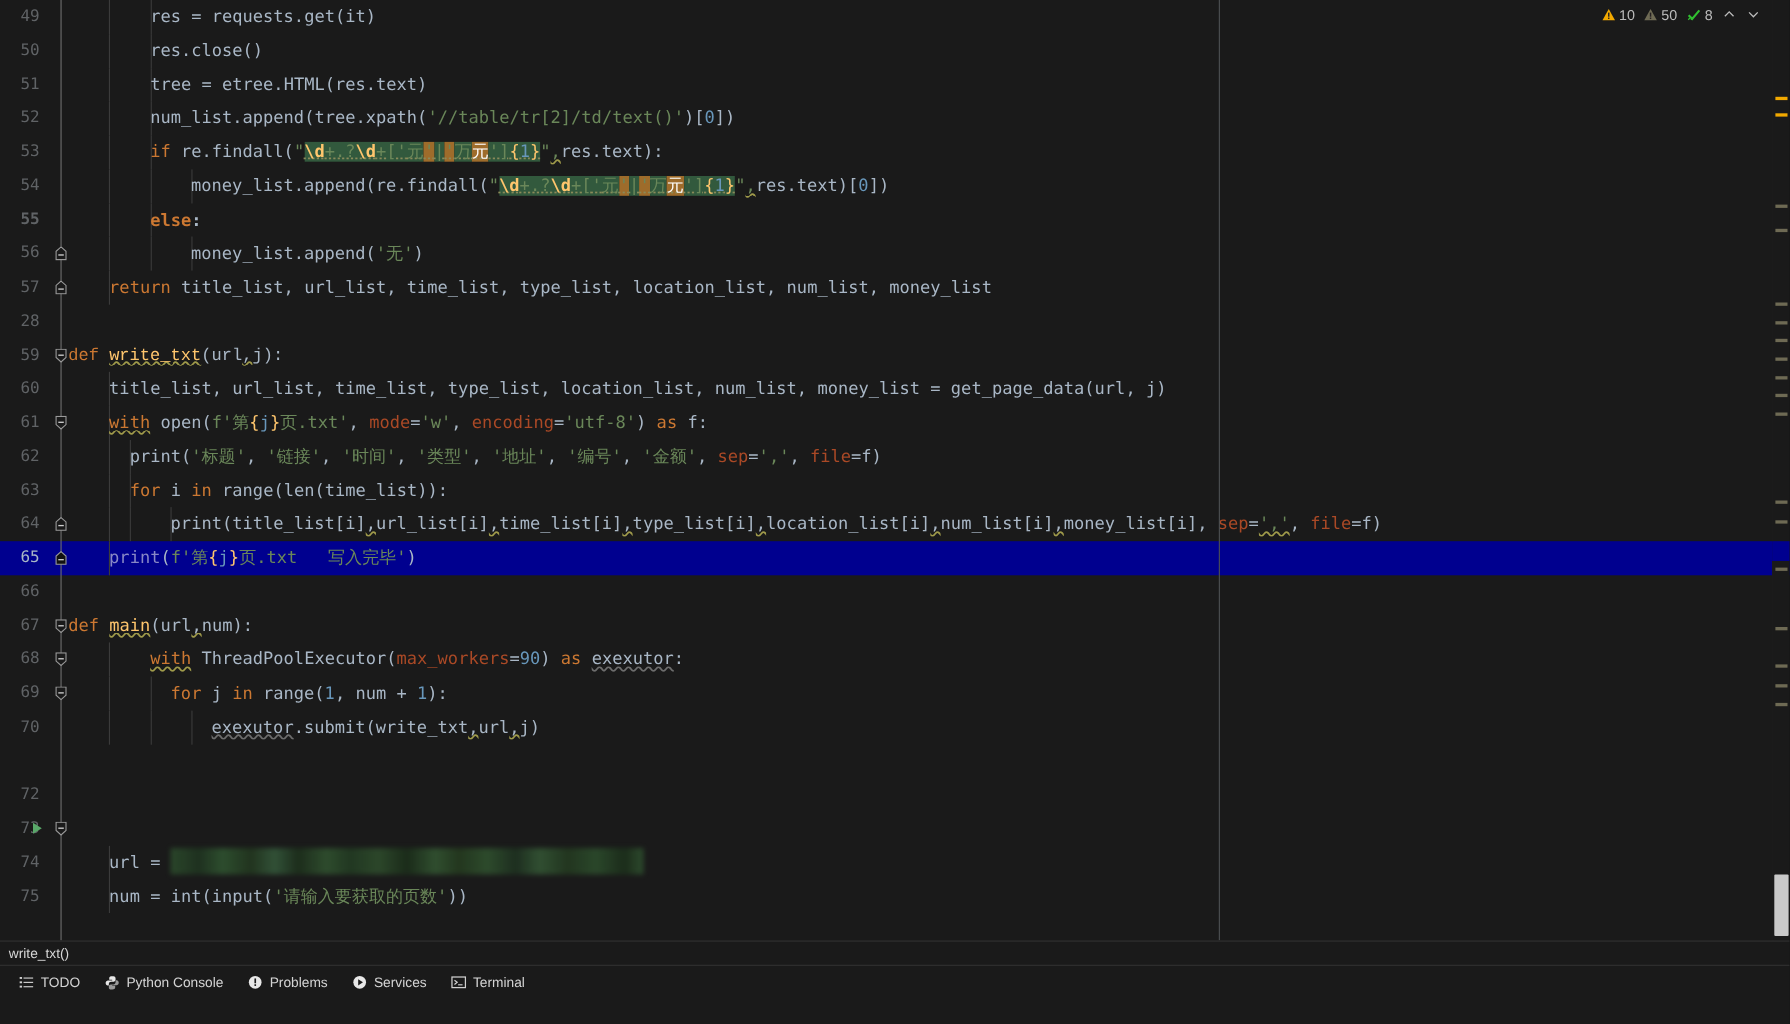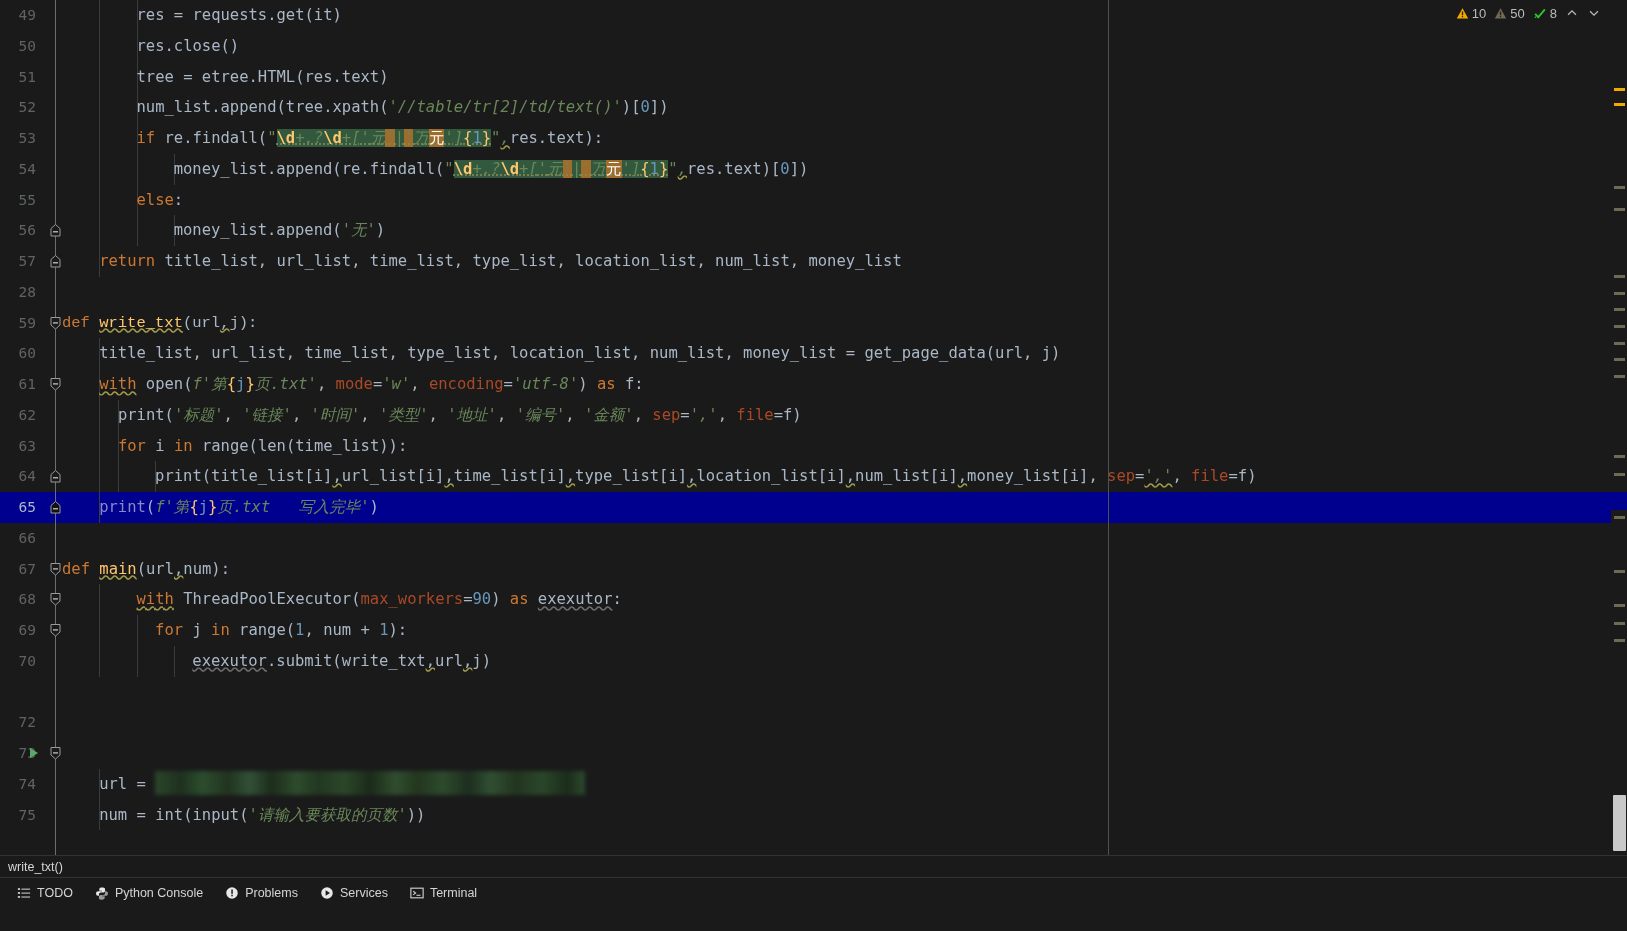--- a/index.html
+++ b/index.html
@@ -46,21 +46,21 @@
     position: absolute; left: 62px; top: 0; height: 100%; z-index: 2;
     white-space: pre;
   }
 
   
   .kw      { color: #cc7832; }
   .def     { color: #cc7832; }
   .fname   { color: #ffc66d; }
   .plain   { color: #a9b7c6; }
   .call    { color: #a9b7c6; }
-  .str     { color: #6a8759; font-style: italic; }
+  .str     { color: #6a8759; }
   .num     { color: #6897bb; }
   .comment { color: #808080; font-style: italic; }
   .param   { color: #aa4926; }
   .builtin { color: #8888c6; }
   .op      { color: #a9b7c6; }
   .brace   { color: #a9b7c6; }
   .fstrbrace { color: #ffc66d; }
   .fstrvar { color: #6897bb; }
   .dunder  { color: #b3ae60; }
   .regex-esc { color: #ffc66d; font-weight: bold; }
@@ -163,21 +163,21 @@
   <div id="editor-area">
     <div id="gutter-sep"></div>
     <div id="margin-guide"></div>
     <div id="code-scroll">
         <div class="line" style="position:absolute;left:0;top:0px;width:1627px;"><span class="ln">49</span><span class="iguide" style="left:99.2px;top:0;height:30.75px;"></span><span class="iguide" style="left:136.5px;top:0;height:30.75px;"></span><span class="code" style="left:136.5px;"><span class="plain">res </span><span class="op">= </span><span class="plain">requests.</span><span class="call">get</span><span class="brace">(</span><span class="plain">it</span><span class="brace">)</span></span></div>
         <div class="line" style="position:absolute;left:0;top:30.75px;width:1627px;"><span class="ln">50</span><span class="iguide" style="left:99.2px;top:0;height:30.75px;"></span><span class="iguide" style="left:136.5px;top:0;height:30.75px;"></span><span class="code" style="left:136.5px;"><span class="plain">res.</span><span class="call">close</span><span class="brace">()</span></span></div>
         <div class="line" style="position:absolute;left:0;top:61.5px;width:1627px;"><span class="ln">51</span><span class="iguide" style="left:99.2px;top:0;height:30.75px;"></span><span class="iguide" style="left:136.5px;top:0;height:30.75px;"></span><span class="code" style="left:136.5px;"><span class="plain">tree </span><span class="op">= </span><span class="plain">etree.</span><span class="call">HTML</span><span class="brace">(</span><span class="plain">res.text</span><span class="brace">)</span></span></div>
         <div class="line" style="position:absolute;left:0;top:92.25px;width:1627px;"><span class="ln">52</span><span class="iguide" style="left:99.2px;top:0;height:30.75px;"></span><span class="iguide" style="left:136.5px;top:0;height:30.75px;"></span><span class="code" style="left:136.5px;"><span class="plain">num_list.</span><span class="call">append</span><span class="brace">(</span><span class="plain">tree.</span><span class="call">xpath</span><span class="brace">(</span><span class="str">'//table/tr[2]/td/text()'</span><span class="brace">)</span><span class="brace">[</span><span class="num">0</span><span class="brace">])</span></span></div>
         <div class="line" style="position:absolute;left:0;top:123px;width:1627px;"><span class="ln">53</span><span class="iguide" style="left:99.2px;top:0;height:30.75px;"></span><span class="iguide" style="left:136.5px;top:0;height:30.75px;"></span><span class="code" style="left:136.5px;"><span class="kw">if </span><span class="plain">re.</span><span class="call">findall</span><span class="brace">(</span><span class="str">"</span><span class="hl-green sq-dot"><span class="regex-esc">\d</span><span class="str">+.?</span><span class="regex-esc">\d</span><span class="str">+[</span><span class="str">'</span><span class="str">元</span></span><span class="hl-orange sq-dot"><span class="str">'</span></span><span class="hl-green sq-dot"><span class="str">|</span></span><span class="hl-orange sq-dot"><span class="str">'</span></span><span class="hl-green sq-dot"><span class="str">万</span></span><span class="hl-orange sq-dot"><span style="color:#ffffff">元</span></span><span class="hl-green sq-dot"><span class="str">']</span><span class="fstrbrace">{</span><span class="num">1</span><span class="fstrbrace">}</span></span><span class="str">"</span><span class="str sq-warn">,</span><span class="plain">res.text</span><span class="brace">):</span></span></div>
         <div class="line" style="position:absolute;left:0;top:153.75px;width:1627px;"><span class="ln">54</span><span class="iguide" style="left:99.2px;top:0;height:30.75px;"></span><span class="iguide" style="left:136.5px;top:0;height:30.75px;"></span><span class="iguide" style="left:173.7px;top:0;height:30.75px;"></span><span class="code" style="left:173.7px;"><span class="plain">money_list.</span><span class="call">append</span><span class="brace">(</span><span class="plain">re.</span><span class="call">findall</span><span class="brace">(</span><span class="str">"</span><span class="hl-green sq-dot"><span class="regex-esc">\d</span><span class="str">+.?</span><span class="regex-esc">\d</span><span class="str">+[</span><span class="str">'</span><span class="str">元</span></span><span class="hl-orange sq-dot"><span class="str">'</span></span><span class="hl-green sq-dot"><span class="str">|</span></span><span class="hl-orange sq-dot"><span class="str">'</span></span><span class="hl-green sq-dot"><span class="str">万</span></span><span class="hl-orange sq-dot"><span style="color:#ffffff">元</span></span><span class="hl-green sq-dot"><span class="str">']</span><span class="fstrbrace">{</span><span class="num">1</span><span class="fstrbrace">}</span></span><span class="str">"</span><span class="str sq-warn">,</span><span class="plain">res.text</span><span class="brace">)</span><span class="brace">[</span><span class="num">0</span><span class="brace">])</span></span></div>
-        <div class="line" style="position:absolute;left:0;top:184.5px;width:1627px;"><span class="ln">55</span><span class="iguide" style="left:99.2px;top:0;height:30.75px;"></span><span class="iguide" style="left:136.5px;top:0;height:30.75px;"></span><span class="code" style="left:136.5px;"><span class="kw">else</span><span class="brace">:</span></span></div>
+        <div class="line" style="position:absolute;left:0;top:184.5px;width:1627px;font-weight:bold;"><span class="ln">55</span><span class="iguide" style="left:99.2px;top:0;height:30.75px;"></span><span class="iguide" style="left:136.5px;top:0;height:30.75px;"></span><span class="code" style="left:136.5px;"><span class="kw">else</span><span class="brace">:</span></span></div>
         <div class="line" style="position:absolute;left:0;top:215.25px;width:1627px;"><span class="ln">56</span><span class="gutter-icon" style="left:50px;"><svg width="11" height="13" viewBox="0 0 11 13" style="margin-top:9px;">
               <path d="M5.5 0.5 L10 4.5 V12 H1 V4.5 Z" fill="#1a1a1a" stroke="#9a9a9a" stroke-width="1"></path>
               <rect x="3" y="7.2" width="5" height="1.2" fill="#cfcfcf"></rect>
             </svg></span><span class="iguide" style="left:99.2px;top:0;height:30.75px;"></span><span class="iguide" style="left:136.5px;top:0;height:30.75px;"></span><span class="iguide" style="left:173.7px;top:0;height:30.75px;"></span><span class="code" style="left:173.7px;"><span class="plain">money_list.</span><span class="call">append</span><span class="brace">(</span><span class="str">'无'</span><span class="brace">)</span></span></div>
         <div class="line" style="position:absolute;left:0;top:246px;width:1482px;"><span class="ln">57</span><span class="gutter-icon" style="left:50px;"><svg width="11" height="13" viewBox="0 0 11 13" style="margin-top:9px;">
               <path d="M5.5 0.5 L10 4.5 V12 H1 V4.5 Z" fill="#1a1a1a" stroke="#9a9a9a" stroke-width="1"></path>
               <rect x="3" y="7.2" width="5" height="1.2" fill="#cfcfcf"></rect>
             </svg></span><span class="iguide" style="left:99.2px;top:0;height:30.75px;"></span><span class="code" style="left:99.2px;"><span class="kw">return </span><span class="plain">title_list, url_list, time_list, type_list, location_list, num_list, money_list</span></span></div>
         <div class="line" style="position:absolute;left:0;top:276.75px;width:1627px;"><span class="ln">28</span><span class="code" style="left:62.0px;"></span></div>
         <div class="line" style="position:absolute;left:0;top:307.5px;width:1627px;"><span class="ln">59</span><span class="gutter-icon" style="left:50px;"><svg width="11" height="13" viewBox="0 0 11 13" style="margin-top:9px;">

